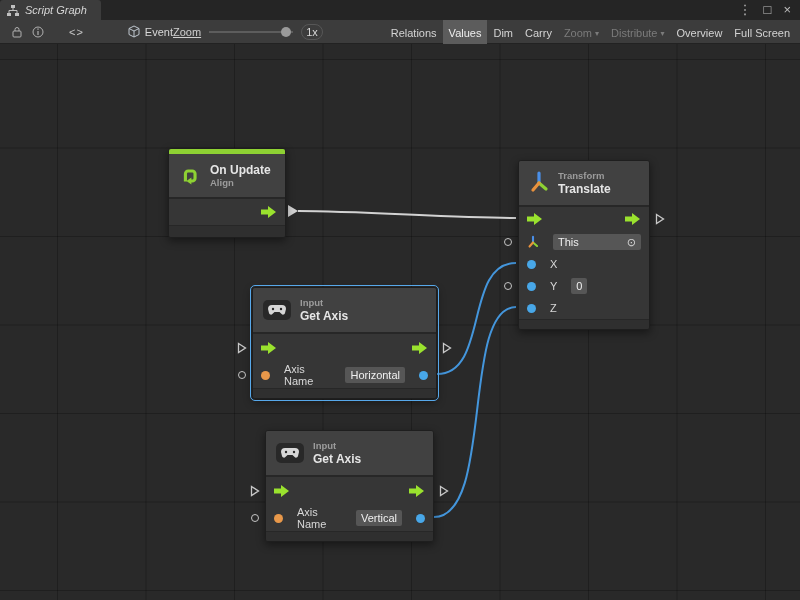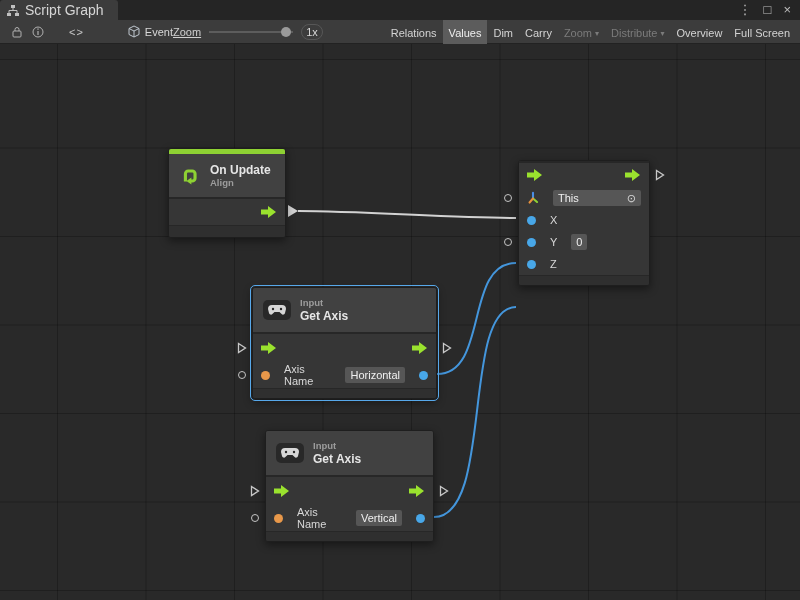--- a/index.html
+++ b/index.html
@@ -14,22 +14,23 @@
   }
 
   
   .titlebar {
     position:absolute; top:0; left:0; right:0; height:20px;
     background:#252525; display:flex; align-items:stretch;
   }
   .tab {
     display:flex; align-items:center; gap:6px;
     background:#3c3c3c; padding:0 14px 0 7px;
-    font-size:14px; color:#d6d6d6;
+    font-size:11px; color:#d6d6d6;
     border-radius:3px 3px 0 0;
+    font-style:italic;
   }
   .win-controls {
     margin-left:auto; display:flex; align-items:center; gap:12px;
     padding-right:9px; color:#bdbdbd; font-size:13px;
   }
   .win-controls span { cursor:default; line-height:20px; }
 
   
   .toolbar {
     position:absolute; top:20px; left:0; right:0; height:24px;
@@ -209,20 +210,31 @@
       <div class="row flow flow-end" style="height:26px;">
         <svg width="16" height="12" viewBox="0 0 16 12">
           <path d="M0 3.5 h7 V0 l8 6 -8 6 V8.5 H0 z" fill="#9ae22e"></path>
         </svg>
       </div>
     </div>
     <div class="node-footer" style="height:12px;"></div>
   </div>
 
   <div class="node" style="left:518px; top:116px; width:132px;">
+    <div class="node-header" style="height:44px;">
+      <svg width="20" height="26" viewBox="0 0 20 26">
+        <line x1="10" y1="13" x2="10" y2="3" stroke="#4a8fe8" stroke-width="3.2" stroke-linecap="round"></line>
+        <line x1="10" y1="13" x2="17" y2="19" stroke="#8ed133" stroke-width="3.2" stroke-linecap="round"></line>
+        <line x1="10" y1="13" x2="4" y2="20" stroke="#e8913d" stroke-width="3.2" stroke-linecap="round"></line>
+      </svg>
+      <div class="hdr-texts">
+        <div class="hdr-cat">Transform</div>
+        <div class="hdr-title">Translate</div>
+      </div>
+    </div>
     <div class="node-body">
       <div class="row flow" style="height:24px;">
         <svg width="16" height="12" viewBox="0 0 16 12">
           <path d="M0 3.5 h7 V0 l8 6 -8 6 V8.5 H0 z" fill="#9ae22e"></path>
         </svg>
         <svg width="16" height="12" viewBox="0 0 16 12">
           <path d="M0 3.5 h7 V0 l8 6 -8 6 V8.5 H0 z" fill="#9ae22e"></path>
         </svg>
         <svg class="tri right" width="10" height="12" viewBox="0 0 10 12">
           <path d="M1.5 1.5 L8.5 6 L1.5 10.5 Z" fill="none" stroke="#c8c8c8" stroke-width="1.3"></path>

